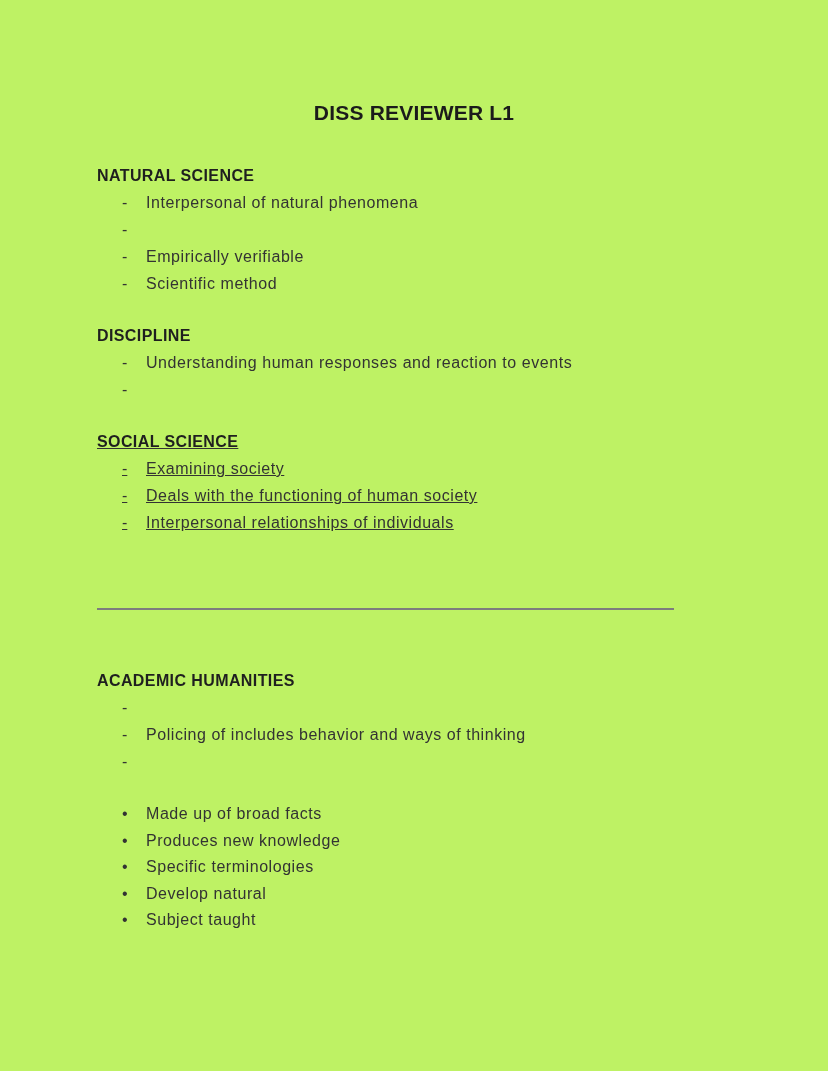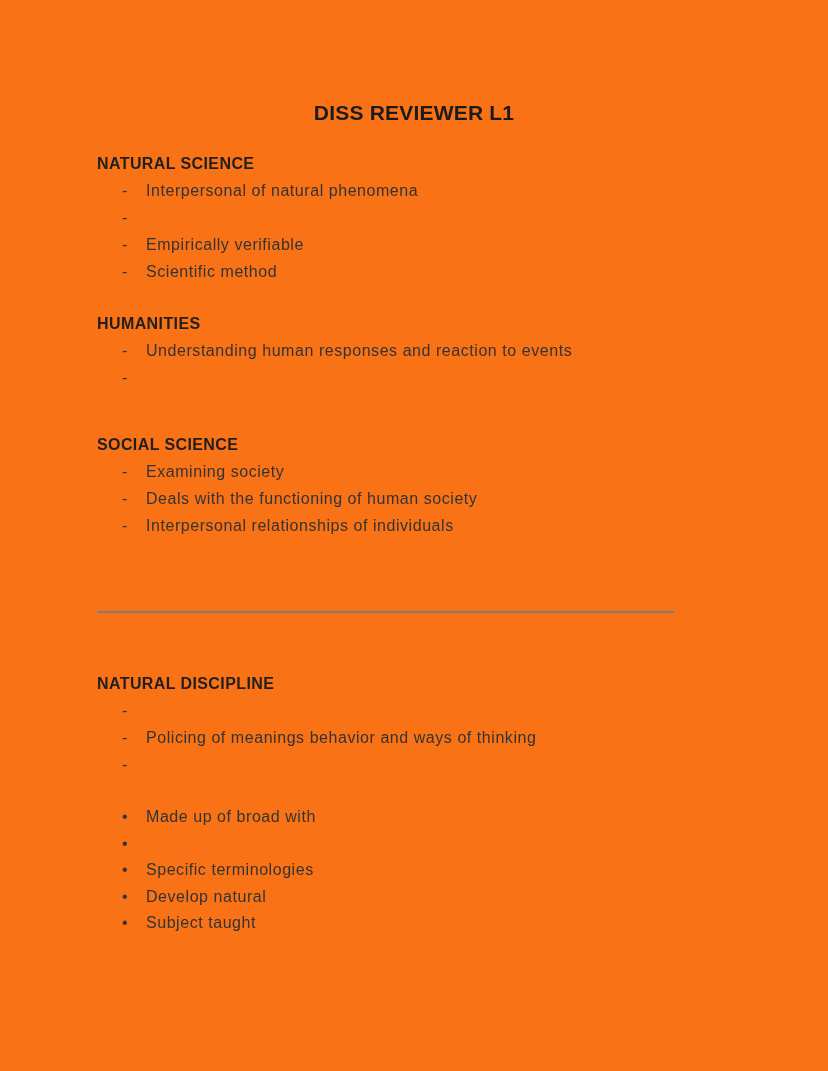--- a/index.html
+++ b/index.html
@@ -4,21 +4,21 @@
 <style>
   html, body {
     margin: 0;
     padding: 0;
     background: #ffffff;
   }
   .page {
     position: relative;
     width: 828px;
     height: 1071px;
-    background: #f97316;
+    background: #bef264;
     box-sizing: border-box;
     padding-top: 99px;
     font-family: "Liberation Sans", "DejaVu Sans", sans-serif;
     color: #333333;
     overflow: hidden;
   }
   .doc-title {
     text-align: center;
     font-size: 21px;
     font-weight: bold;
@@ -30,23 +30,23 @@
     padding-left: 97px;
     padding-right: 120px;
   }
   .section-heading {
     font-size: 16px;
     font-weight: bold;
     color: #1f1f1f;
     letter-spacing: 0.4px;
     line-height: 27px;
   }
-  .sec-natural  { margin-top: 24px; }
+  .sec-natural  { margin-top: 36px; }
   .sec-hum      { margin-top: 25px; }
-  .sec-social   { margin-top: 40px; }
+  .sec-social   { margin-top: 25px; text-decoration: underline; }
   .sec-academic { margin-top: 57px; }
   .list { }
   .item {
     display: flex;
     padding-left: 25px;
     line-height: 27px;
     font-size: 16px;
     letter-spacing: 0.55px;
     color: #333333;
   }
@@ -89,21 +89,21 @@
           <span>Empirically verifiable</span>
         </div>
         <div class="item">
           <span class="marker">-</span>
           <span>Scientific method</span>
         </div>
       </div>
     </div>
 
     <div class="section sec-hum">
-      <div class="section-heading">HUMANITIES</div>
+      <div class="section-heading">DISCIPLINE</div>
       <div class="list">
         <div class="item">
           <span class="marker">-</span>
           <span>Understanding human responses and reaction to events</span>
         </div>
         <div class="item">
           <span class="marker">-</span>
         </div>
       </div>
     </div>
@@ -126,42 +126,43 @@
       </div>
     </div>
 
   </div>
 
   <hr class="divider">
 
   <div class="content">
 
     <div class="section sec-academic">
-      <div class="section-heading">NATURAL DISCIPLINE</div>
+      <div class="section-heading">ACADEMIC HUMANITIES</div>
       <div class="list">
         <div class="item">
           <span class="marker">-</span>
         </div>
         <div class="item">
           <span class="marker">-</span>
-          <span>Policing of meanings behavior and ways of thinking</span>
+          <span>Policing of includes behavior and ways of thinking</span>
         </div>
         <div class="item">
           <span class="marker">-</span>
         </div>
       </div>
     </div>
 
     <div class="list bullet-list">
       <div class="item">
         <span class="marker">•</span>
-        <span>Made up of broad with</span>
+        <span>Made up of broad facts</span>
       </div>
       <div class="item">
         <span class="marker">•</span>
+        <span>Produces new knowledge</span>
       </div>
       <div class="item">
         <span class="marker">•</span>
         <span>Specific terminologies</span>
       </div>
       <div class="item">
         <span class="marker">•</span>
         <span>Develop natural</span>
       </div>
       <div class="item">

